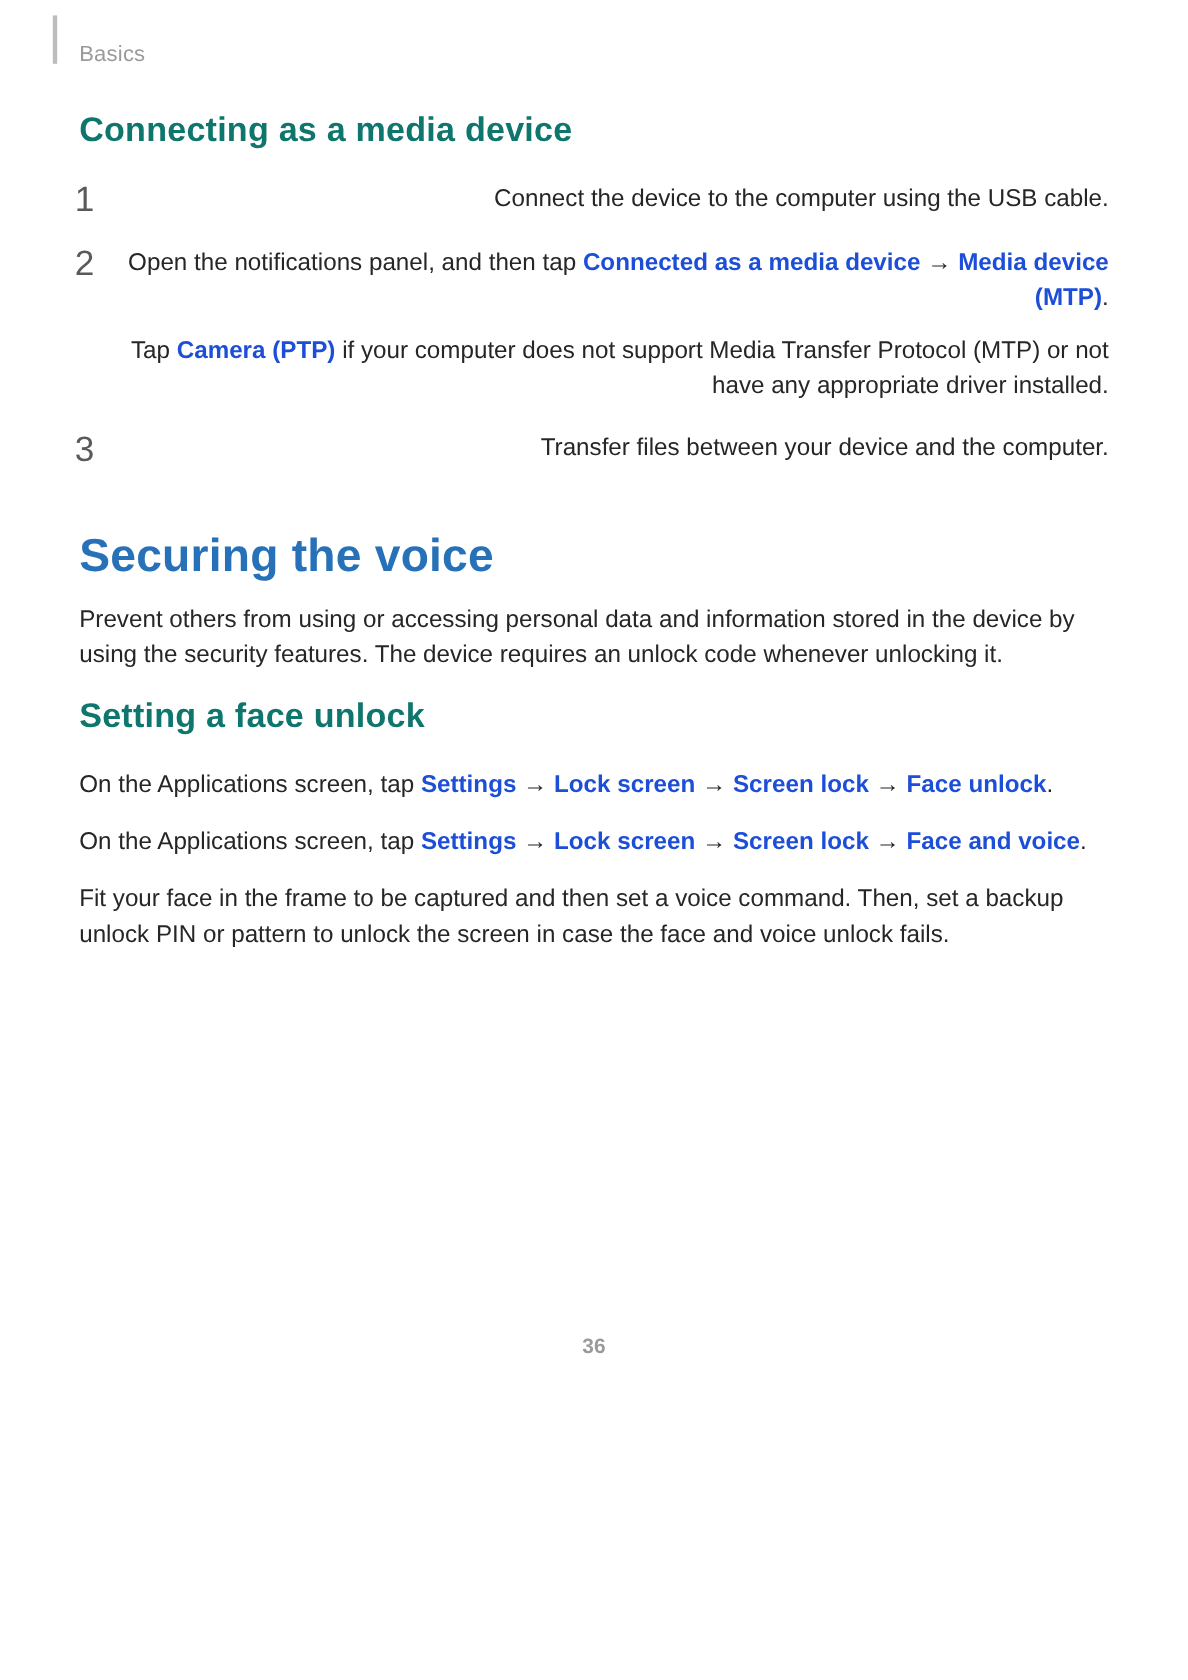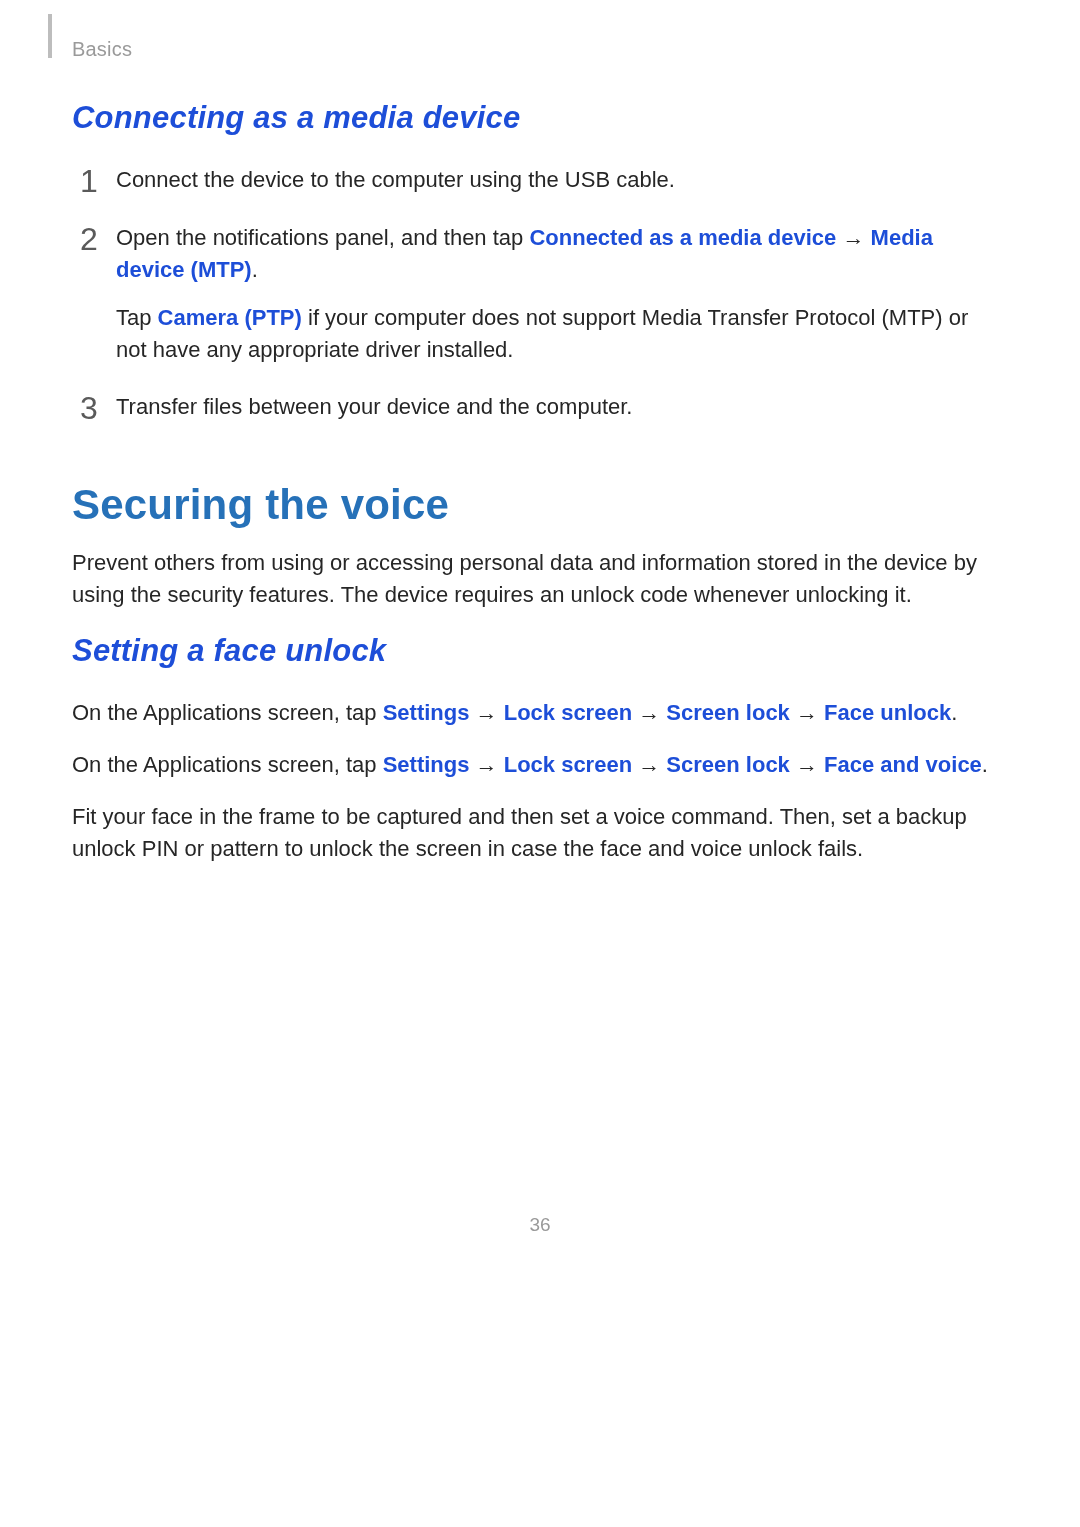--- a/index.html
+++ b/index.html
@@ -22,32 +22,32 @@
     left:72px;top:38px;
     font-size:20px;
     color:#9a9a9a;
     letter-spacing:0.2px;
   }
   .content{
     position:absolute;
     left:72px;right:72px;top:100px;
   }
   .h2{
-    color:#1d4ed8;
+    color:#0f766e;
     font-size:31px;
     font-weight:600;
     margin:0 0 28px 0;
     letter-spacing:0.2px;
-    font-style:italic;
   }
   .h2.extra{margin-top:22px;}
   .ol{
     list-style:none;
-    padding:0;margin:12px;
+    padding:0;margin:0;
     counter-reset:step;
+    text-align:right;
   }
   .ol > li{
     position:relative;
     padding-left:32px;
     margin-bottom:26px;
     font-size:22px;
     line-height:1.45;
     color:#262626;
   }
   .ol > li::before{
@@ -78,20 +78,21 @@
     color:#262626;
     margin:0 0 20px 0;
   }
   .arrow{display:inline-block;}
   .pagenum{
     position:absolute;
     left:0;right:0;bottom:46px;
     text-align:center;
     font-size:19px;
     color:#9a9a9a;
+    font-weight:bold;
   }
 </style>
 </head>
 <body>
 
 <div class="page">
   <div class="tab"></div>
   <div class="breadcrumb">Basics</div>
 
   <div class="content">

